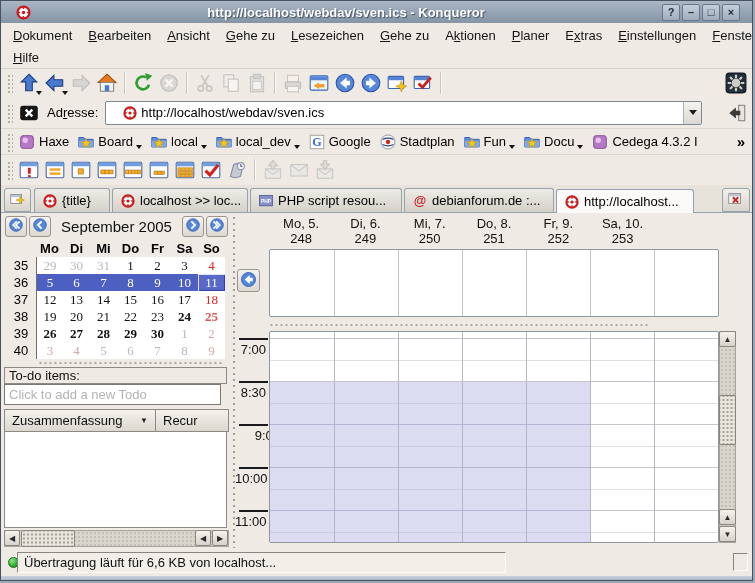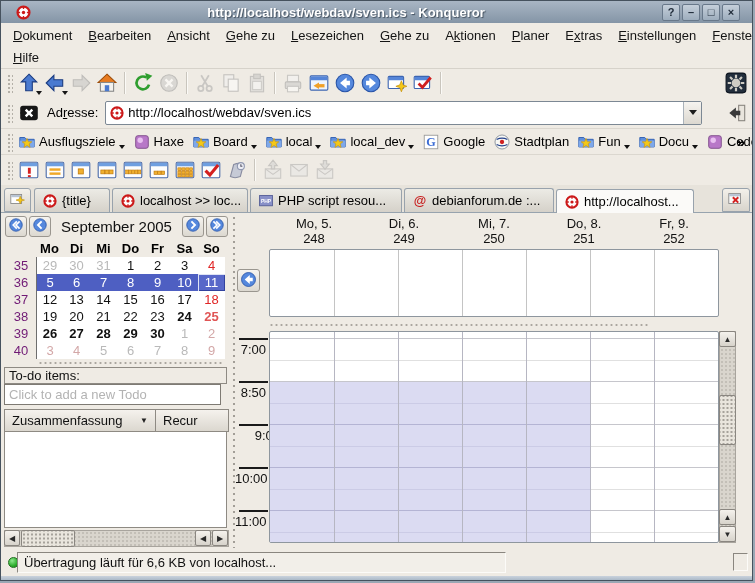--- a/index.html
+++ b/index.html
@@ -37,21 +37,21 @@
   .tb-btn .tb-ic svg{display:block;width:100%;height:100%;}
   .tb-btn.disabled{opacity:.5;filter:grayscale(.9);}
   .dd-corner{position:absolute;right:-1px;bottom:0;width:0;height:0;
     border-left:3.5px solid transparent;border-right:3.5px solid transparent;border-top:4px solid #161616;}
   .tb-sep{width:2px;height:22px;margin:0 4px;border-left:1px solid #c9c5bd;border-right:1px solid #fbfaf7;flex:0 0 auto;}
   .throbber{margin-left:auto;margin-right:3px;width:22px;height:22px;}
   .throbber svg{width:100%;height:100%;}
   
   .addr-label{font-size:13px;margin:0 7px 0 5px;white-space:nowrap;}
   .addr-field{flex:1;display:flex;align-items:center;height:24px;background:#fff;
-    border:1px solid #7c8894;border-radius:2px;padding-left:3px;margin-right:22px;}
+    border:1px solid #7c8894;border-radius:2px;padding-left:16px;margin-right:22px;}
   .addr-ic{width:16px;height:16px;flex:0 0 auto;}
   .addr-ic svg{width:100%;height:100%;}
   .addr-input{flex:1;border:none;outline:none;font-size:13px;font-family:inherit;background:transparent;padding:0 3px;min-width:0;}
   .combo-btn{width:18px;height:22px;border:none;border-left:1px solid #aab2ba;
     background:linear-gradient(#f6f4f0,#dcd8d0);display:flex;align-items:center;justify-content:center;padding:0;}
   .combo-btn::after{content:"";border-left:4px solid transparent;border-right:4px solid transparent;border-top:5px solid #1c1c1c;}
   
   .bm{display:flex;align-items:center;gap:3px;font-size:13px;background:none;border:none;
     font-family:inherit;padding:1px 2px;margin-right:4px;white-space:nowrap;flex:0 0 auto;}
   .bm-ic{width:18px;height:18px;}
@@ -82,22 +82,22 @@
   .right-panel{position:absolute;left:234px;top:0;width:518px;height:335px;}
   
   .dn-head{position:absolute;left:0;top:2px;width:225px;height:22px;display:flex;align-items:center;}
   .dn-btn{width:22px;height:21px;display:flex;align-items:center;justify-content:center;
     background:linear-gradient(#f6f4f0,#dcd8d0);border:1px solid #9a968f;border-radius:3px;margin:0 1px;padding:0;}
   .dn-btn svg{width:16px;height:16px;}
   .dn-title{flex:1;text-align:center;font-size:15px;color:#111;}
   .dn-grid{position:absolute;left:2px;top:27px;display:grid;grid-template-columns:30px repeat(7,27px);
     grid-auto-rows:17px;font-size:13px;}
   .dn-wd{font-weight:bold;text-align:center;line-height:17px;}
-  .dn-wn{text-align:center;line-height:17px;color:#701a75;}
-  .dn-day{text-align:center;line-height:17px;background:#fff;color:#111;}
+  .dn-wn{text-align:center;line-height:17px;color:#000000;}
+  .dn-day{text-align:center;line-height:17px;background:#fff;color:#111;font-family:Liberation Serif, serif;}
   .dn-day.bl{border-left:1px solid #6e6e6e;}
   .dn-day.mut{color:#b9b9b9;}
   .dn-day.red{color:#e02525;}
   .dn-day.bold{font-weight:bold;}
   .dn-day.boldred{font-weight:bold;color:#e05555;}
   .dn-day.mutred{color:#d3a7a7;}
   .dn-day.sel{background:#4e5fc2;color:#fff;}
   .dn-day.sel.focus{background:#5868c9;box-shadow:inset 1px 1px 0 #dfe4f4, inset -1px -1px 0 #32429e;}
   .dn-dots{position:absolute;left:34px;top:148px;width:186px;height:4px;
     background-image:radial-gradient(circle,#aaa69f 1px,transparent 1.2px);background-size:5px 4px;}
@@ -119,21 +119,21 @@
   .sbtn{position:absolute;width:16px;height:16px;background:linear-gradient(#f5f2ed,#d7d3cb);
     border:1px solid #8a8680;border-radius:2px;font-size:8px;color:#2a2a2a;
     display:flex;align-items:center;justify-content:center;padding:0;font-family:inherit;}
   .strack{position:absolute;background:#d9d5cd;border:1px solid #a8a49d;
     background-image:radial-gradient(circle,#c3bfb7 .8px,transparent 1px);background-size:4px 4px;}
   .sthumb{position:absolute;background:#e9e5dd;border:1px solid #8a8680;border-radius:2px;
     background-image:radial-gradient(circle,#a6a29b 1px,transparent 1.2px);
     background-size:4px 4px;background-position:center;background-repeat:repeat;background-origin:content-box;padding:4px;}
   
   .agd-days{position:absolute;left:34px;top:2px;width:450px;height:32px;display:grid;
-    grid-template-columns:repeat(5,1fr);font-size:13px;text-align:center;color:#111;}
+    grid-template-columns:repeat(7,1fr);font-size:13px;text-align:center;color:#111;}
   .agd-day .l1{height:17px;line-height:17px;}
   .agd-day .l2{height:15px;line-height:14px;}
   .agd-day.bold .l1{font-weight:bold;}
   .agd-allday{position:absolute;left:34px;top:36px;width:450px;height:68px;border:1px solid #8e969e;
     border-radius:2px;background:#fff;display:grid;grid-template-columns:repeat(7,1fr);overflow:hidden;}
   .agd-allday .ad-cell{border-left:1px solid #c4c4c4;}
   .agd-allday .ad-cell:first-child{border-left:none;}
   .agd-back-btn{position:absolute;left:2px;top:56px;width:23px;height:23px;
     background:linear-gradient(#f6f4f0,#dcd8d0);border:1px solid #9a968f;border-radius:3px;
     display:flex;align-items:center;justify-content:center;padding:0;}
@@ -368,29 +368,20 @@
             <rect x="11.5" y="3" width="5.5" height="14" fill="#e9e5dd" stroke="#8a8680"></rect>
             <polygon points="3,10 9,5 9,8 13,8 13,12 9,12 9,15" fill="#3a3a3a"></polygon>
           </svg>
         </span>
     </button>
   </div>
 
   <div class="toolbar" id="bookmarks-toolbar">
     <div class="handle"></div>
     <span id="bookmarks-slot" style="display:flex;align-items:center;min-width:0;">
-        <button class="bm">
-          <span class="bm-ic"><svg viewBox="0 0 20 20" width="100%" height="100%" xmlns="http://www.w3.org/2000/svg">
-              <path d="M2 5 L7.5 5 L9.5 7 L18 7 L18 15.5 L2 15.5 Z" fill="#5f8fdc" stroke="#2c5cb0"></path>
-              <path d="M2 8.5 L18 8.5 L18 15.5 L2 15.5 Z" fill="#7ea8ea"></path>
-              <polygon points="10,6 11.5,9.6 15.4,9.8 12.4,12.2 13.4,16 10,13.9 6.6,16 7.6,12.2 4.6,9.8 8.5,9.6" fill="#f4c818" stroke="#c89410" stroke-width="0.7"></polygon>
-            </svg></span>
-          <span class="bm-label">Ausflugsziele</span>
-          <span class="dd"></span>
-        </button>
         <button class="bm">
           <span class="bm-ic"><svg viewBox="0 0 20 20" width="100%" height="100%" xmlns="http://www.w3.org/2000/svg">
               <rect x="3" y="3" width="14" height="14" rx="2.5" fill="#b878c8" stroke="#7c4888"></rect>
               <circle cx="8" cy="8" r="3" fill="#e8c0f0"></circle>
             </svg></span>
           <span class="bm-label">Haxe</span>
         </button>
         <button class="bm">
           <span class="bm-ic"><svg viewBox="0 0 20 20" width="100%" height="100%" xmlns="http://www.w3.org/2000/svg">
               <path d="M2 5 L7.5 5 L9.5 7 L18 7 L18 15.5 L2 15.5 Z" fill="#5f8fdc" stroke="#2c5cb0"></path>
@@ -816,21 +807,21 @@
           <div class="ad-cell"></div>
           <div class="ad-cell"></div>
           <div class="ad-cell"></div>
         </div>
       <div class="agd-dots"></div>
 
       <div id="time-gutter">
           <div class="tg-tick" style="top: 125px;"></div>
           <div class="tg-label" style="top: 129px;">7:00</div>
           <div class="tg-tick" style="top: 168px;"></div>
-          <div class="tg-label" style="top: 172px;">8:50</div>
+          <div class="tg-label" style="top: 172px;">8:30</div>
           <div class="tg-tick" style="top: 211px;"></div>
           <div class="tg-label" style="top: 215px; margin-left: 14px;">9:00</div>
           <div class="tg-tick" style="top: 254px;"></div>
           <div class="tg-label" style="top: 258px;">10:00</div>
           <div class="tg-tick" style="top: 297px;"></div>
           <div class="tg-label" style="top: 301px;">11:00</div>
         </div>
       <div class="agd-grid" id="agd-grid">
           <div class="ag-col">
             <div class="ag-cell part hr"></div>

